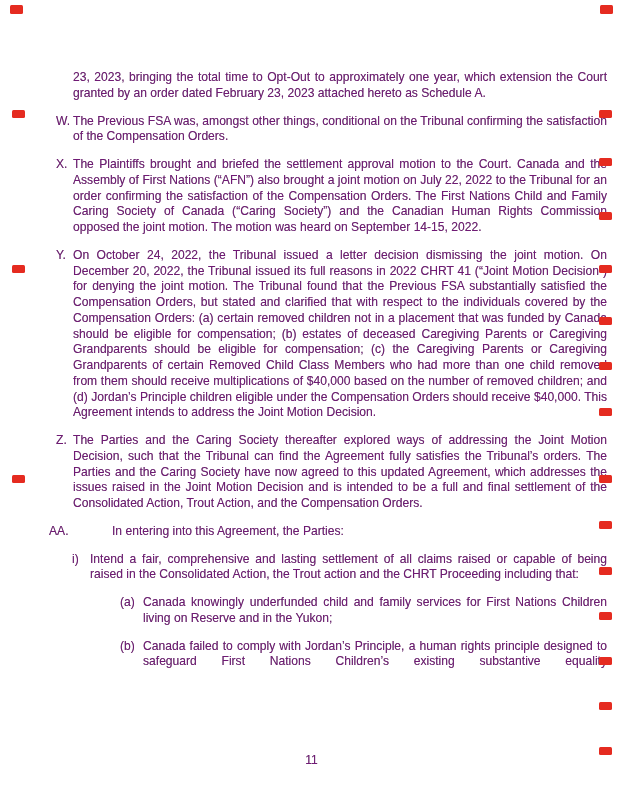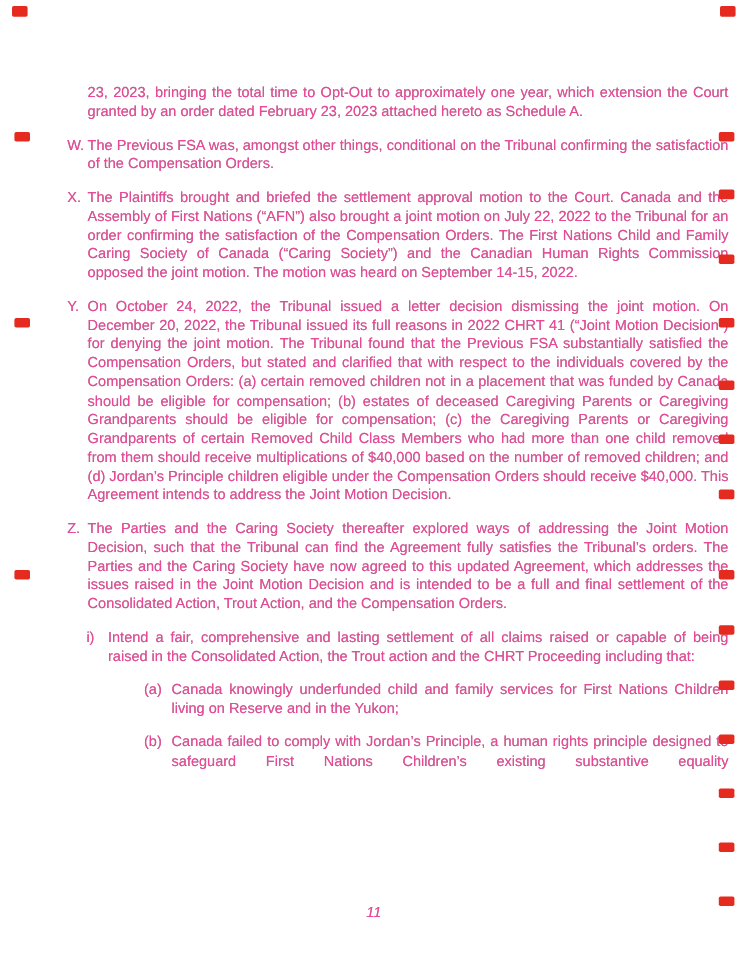--- a/index.html
+++ b/index.html
@@ -6,21 +6,21 @@
   html, body { margin: 0; padding: 0; background: #ffffff; }
   .page {
     position: relative;
     width: 623px;
     height: 807px;
     background: #ffffff;
     overflow: hidden;
     font-family: "Liberation Sans", "DejaVu Sans", sans-serif;
     font-size: 12.1px;
     line-height: 15.75px;
-    color: #ec4899;
+    color: #701a75;
     text-shadow: 0 0 0.4px rgba(40,40,40,0.5);
   }
   .content {
     position: absolute;
     left: 49px;
     top: 70px;
     width: 558px;
   }
   .para {
     position: relative;
@@ -39,38 +39,38 @@
   .indent-alpha > .para-label { left: -23px; }
   .no-justify { text-align: left; }
   .justify-last { text-align-last: justify; }
   .bold { font-weight: normal; }
   .page-number {
     position: absolute;
     top: 753px;
     left: 0;
     width: 100%;
     text-align: center;
-    font-style: italic;
   }
   .marker {
     position: absolute;
     border-radius: 1.5px;
     z-index: 5;
   }
 </style>
 </head>
 <body>
 
 <div class="page">
   <div class="content">
       <div class="para indent-body"><span>23, 2023, bringing the total time to Opt-Out to approximately one year, which extension the Court granted by an order dated February 23, 2023 attached hereto as Schedule A.</span></div>
       <div class="para indent-letter"><span class="para-label">W.</span><span>The Previous FSA was, amongst other things, conditional on the Tribunal confirming the satisfaction of the Compensation Orders.</span></div>
       <div class="para indent-letter"><span class="para-label">X.</span><span>The Plaintiffs brought and briefed the settlement approval motion to the Court. Canada and the Assembly of First Nations (</span><span class="bold">“AFN”</span><span>) also brought a joint motion on July 22, 2022 to the Tribunal for an order confirming the satisfaction of the Compensation Orders. The First Nations Child and Family Caring Society of Canada (</span><span class="bold">“Caring Society”</span><span>) and the Canadian Human Rights Commission opposed the joint motion. The motion was heard on September 14-15, 2022.</span></div>
       <div class="para indent-letter"><span class="para-label">Y.</span><span>On October 24, 2022, the Tribunal issued a letter decision dismissing the joint motion. On December 20, 2022, the Tribunal issued its full reasons in 2022 CHRT 41 (</span><span class="bold">“Joint Motion Decision”</span><span>) for denying the joint motion. The Tribunal found that the Previous FSA substantially satisfied the Compensation Orders, but stated and clarified that with respect to the individuals covered by the Compensation Orders: (a) certain removed children not in a placement that was funded by Canada should be eligible for compensation; (b) estates of deceased Caregiving Parents or Caregiving Grandparents should be eligible for compensation; (c) the Caregiving Parents or Caregiving Grandparents of certain Removed Child Class Members who had more than one child removed from them should receive multiplications of $40,000 based on the number of removed children; and (d) Jordan’s Principle children eligible under the Compensation Orders should receive $40,000. This Agreement intends to address the Joint Motion Decision.</span></div>
       <div class="para indent-letter"><span class="para-label">Z.</span><span>The Parties and the Caring Society thereafter explored ways of addressing the Joint Motion Decision, such that the Tribunal can find the Agreement fully satisfies the Tribunal’s orders. The Parties and the Caring Society have now agreed to this updated Agreement, which addresses the issues raised in the Joint Motion Decision and is intended to be a full and final settlement of the Consolidated Action, Trout Action, and the Compensation Orders.</span></div>
+      <div class="para indent-aa no-justify"><span class="para-label">AA.</span><span>In entering into this Agreement, the Parties:</span></div>
       <div class="para indent-roman"><span class="para-label">i)</span><span>Intend a fair, comprehensive and lasting settlement of all claims raised or capable of being raised in the Consolidated Action, the Trout action and the CHRT Proceeding including that:</span></div>
       <div class="para indent-alpha"><span class="para-label">(a)</span><span>Canada knowingly underfunded child and family services for First Nations Children living on Reserve and in the Yukon;</span></div>
       <div class="para indent-alpha justify-last"><span class="para-label">(b)</span><span>Canada failed to comply with Jordan’s Principle, a human rights principle designed to safeguard First Nations Children’s existing substantive equality</span></div>
     </div>
   <div class="page-number">11</div>
   <div id="markers-layer">
       <div class="marker" style="left: 10px; top: 5px; width: 13px; height: 9px; background: rgb(229, 43, 32);"></div>
       <div class="marker" style="left: 600px; top: 5px; width: 13px; height: 9px; background: rgb(229, 43, 32);"></div>
       <div class="marker" style="left: 12px; top: 110px; width: 13px; height: 8px; background: rgb(229, 43, 32);"></div>
       <div class="marker" style="left: 12px; top: 265px; width: 13px; height: 8px; background: rgb(229, 43, 32);"></div>

